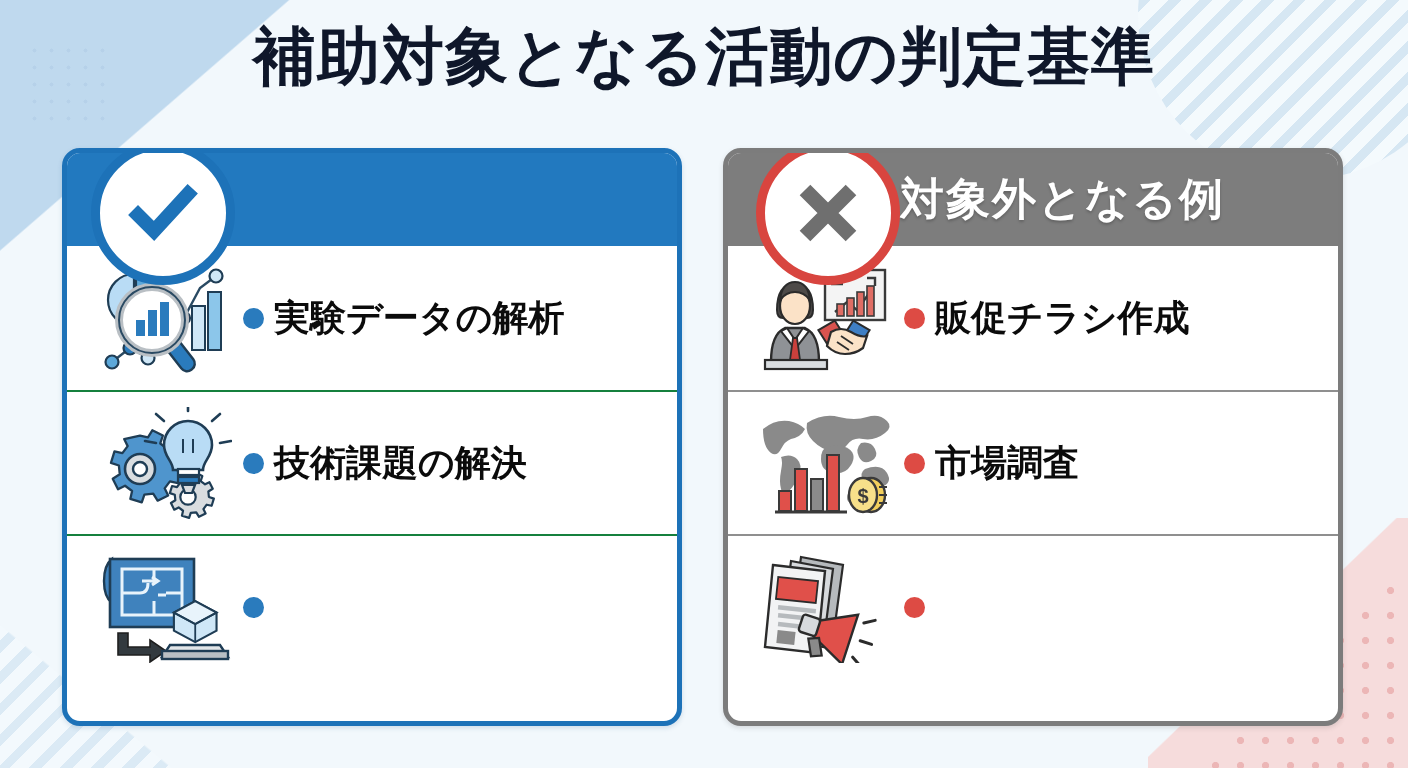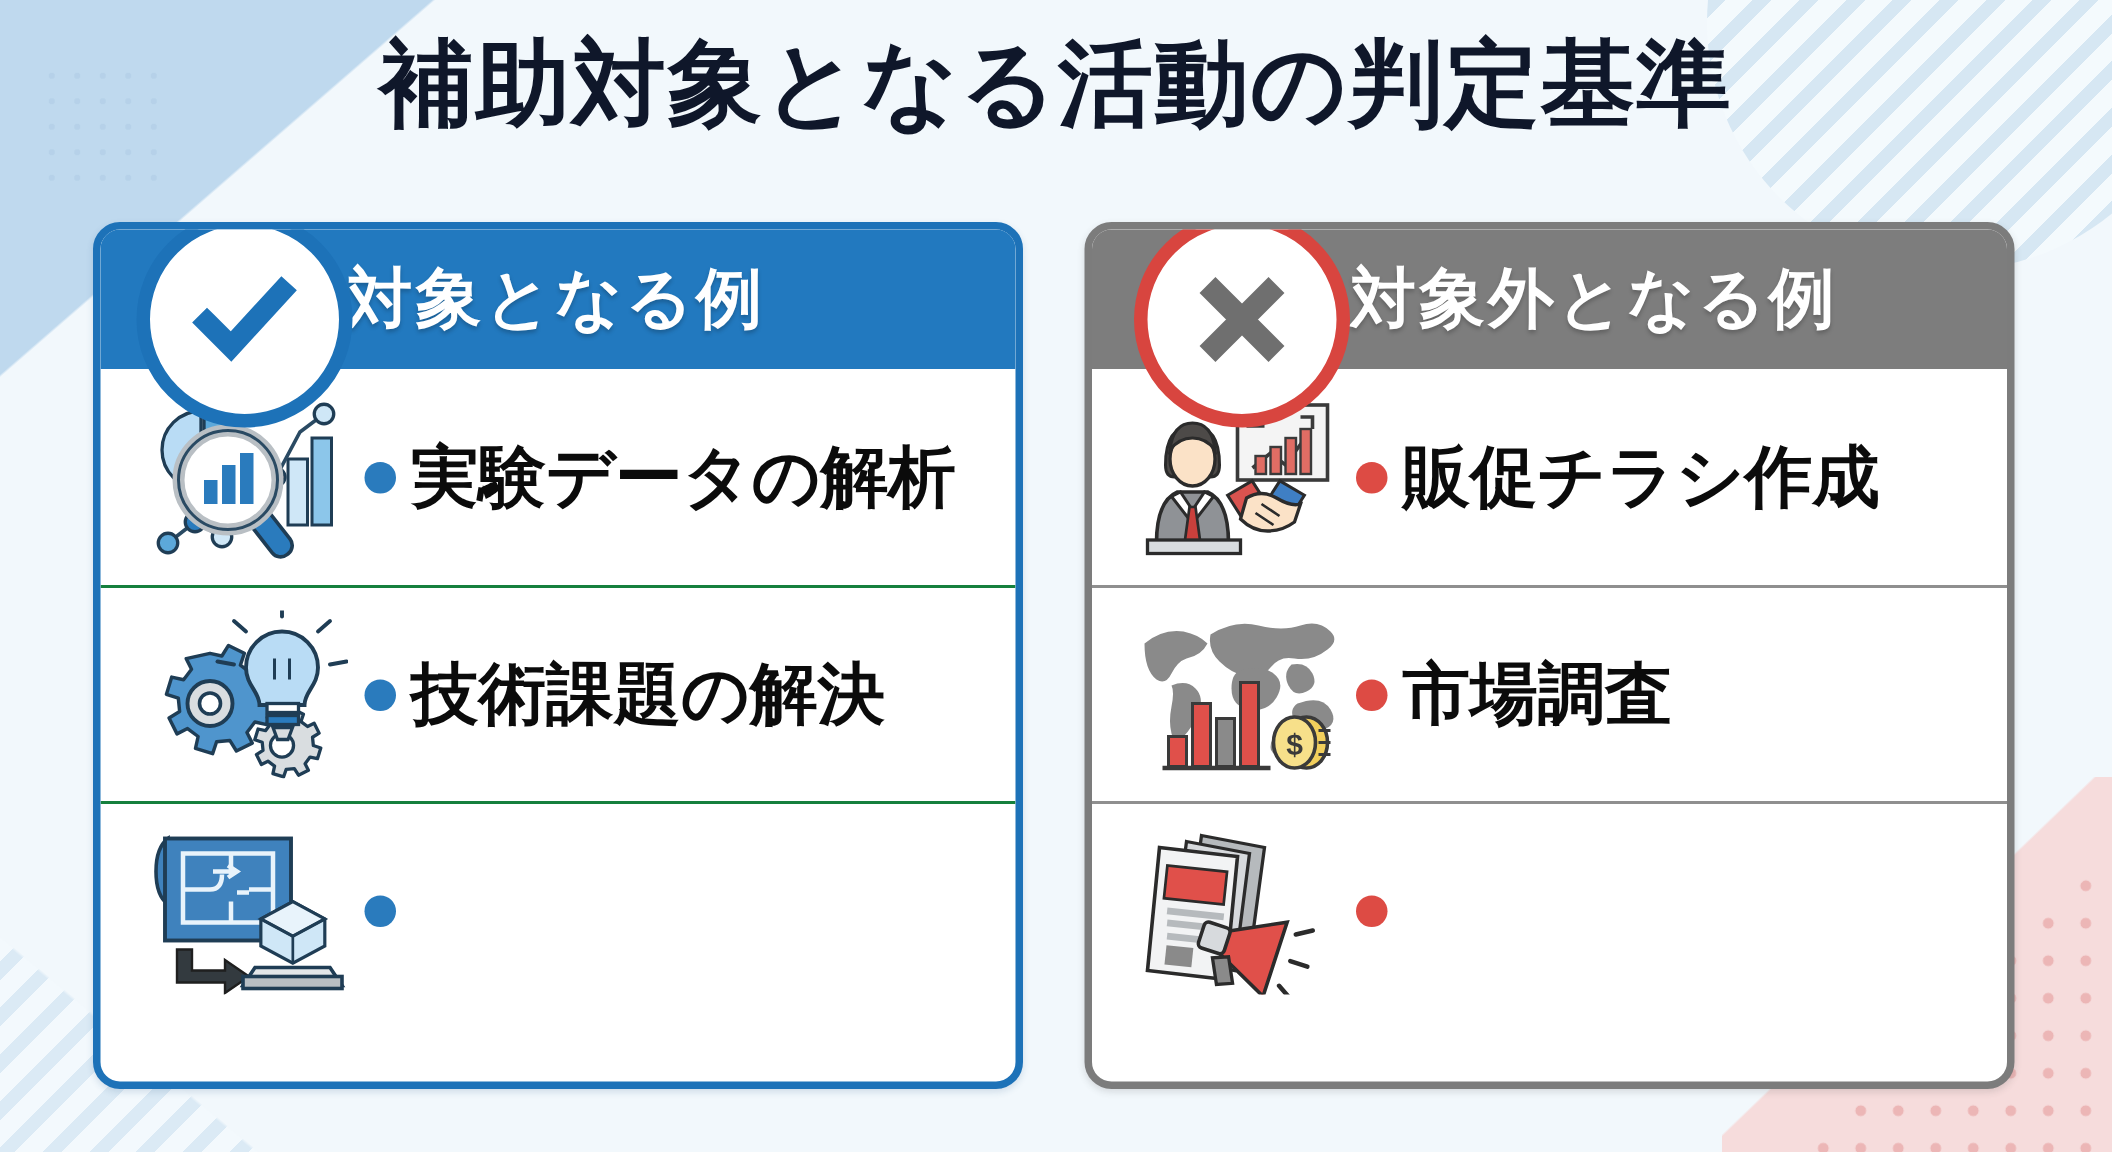--- a/index.html
+++ b/index.html
@@ -175,21 +175,21 @@
   .bullet {
     width: 21px; height: 21px;
     min-width: 21px;
     border-radius: 50%;
     margin: 0 10px 0 4px;
   }
   .card.left  .bullet { background: #2a7bbd; }
   .card.right .bullet { background: #dd4b44; }
 
   .item-label {
-    font-size: 45px;
+    font-size: 36px;
     font-weight: 700;
     color: #0b0b0b;
     letter-spacing: 0px;
     white-space: nowrap;
   }
 </style>
 </head>
 <body>
 
 <div id="slide">
@@ -206,21 +206,20 @@
   <div id="title">補助対象となる活動の判定基準</div>
 
   <div class="card left">
 
     <div class="card-header">
       <div class="badge check">
         <svg width="74" height="74" viewBox="0 0 74 74" aria-hidden="true">
           <path d="M12 39 L28 55 L62 18" fill="none" stroke="#1d72b8" stroke-width="14" stroke-linecap="square" stroke-linejoin="miter"></path>
         </svg>
       </div>
-      <div class="header-title">対象となる例</div>
     </div>
 
     <div class="card-body">
 
       <div class="item-row">
         <div class="item-icon">
           <svg width="136" height="112" viewBox="0 0 136 112" aria-hidden="true">
 
             <path d="M38 12 a26 26 0 1 0 26 26 L38 38 Z" fill="#b9dcf5" stroke="#1f3d55" stroke-width="2.2"></path>
             <path d="M40 10 L40 36 L66 36 A26 26 0 0 0 40 10 Z" fill="#5ca8da" stroke="#1f3d55" stroke-width="2.2"></path>

